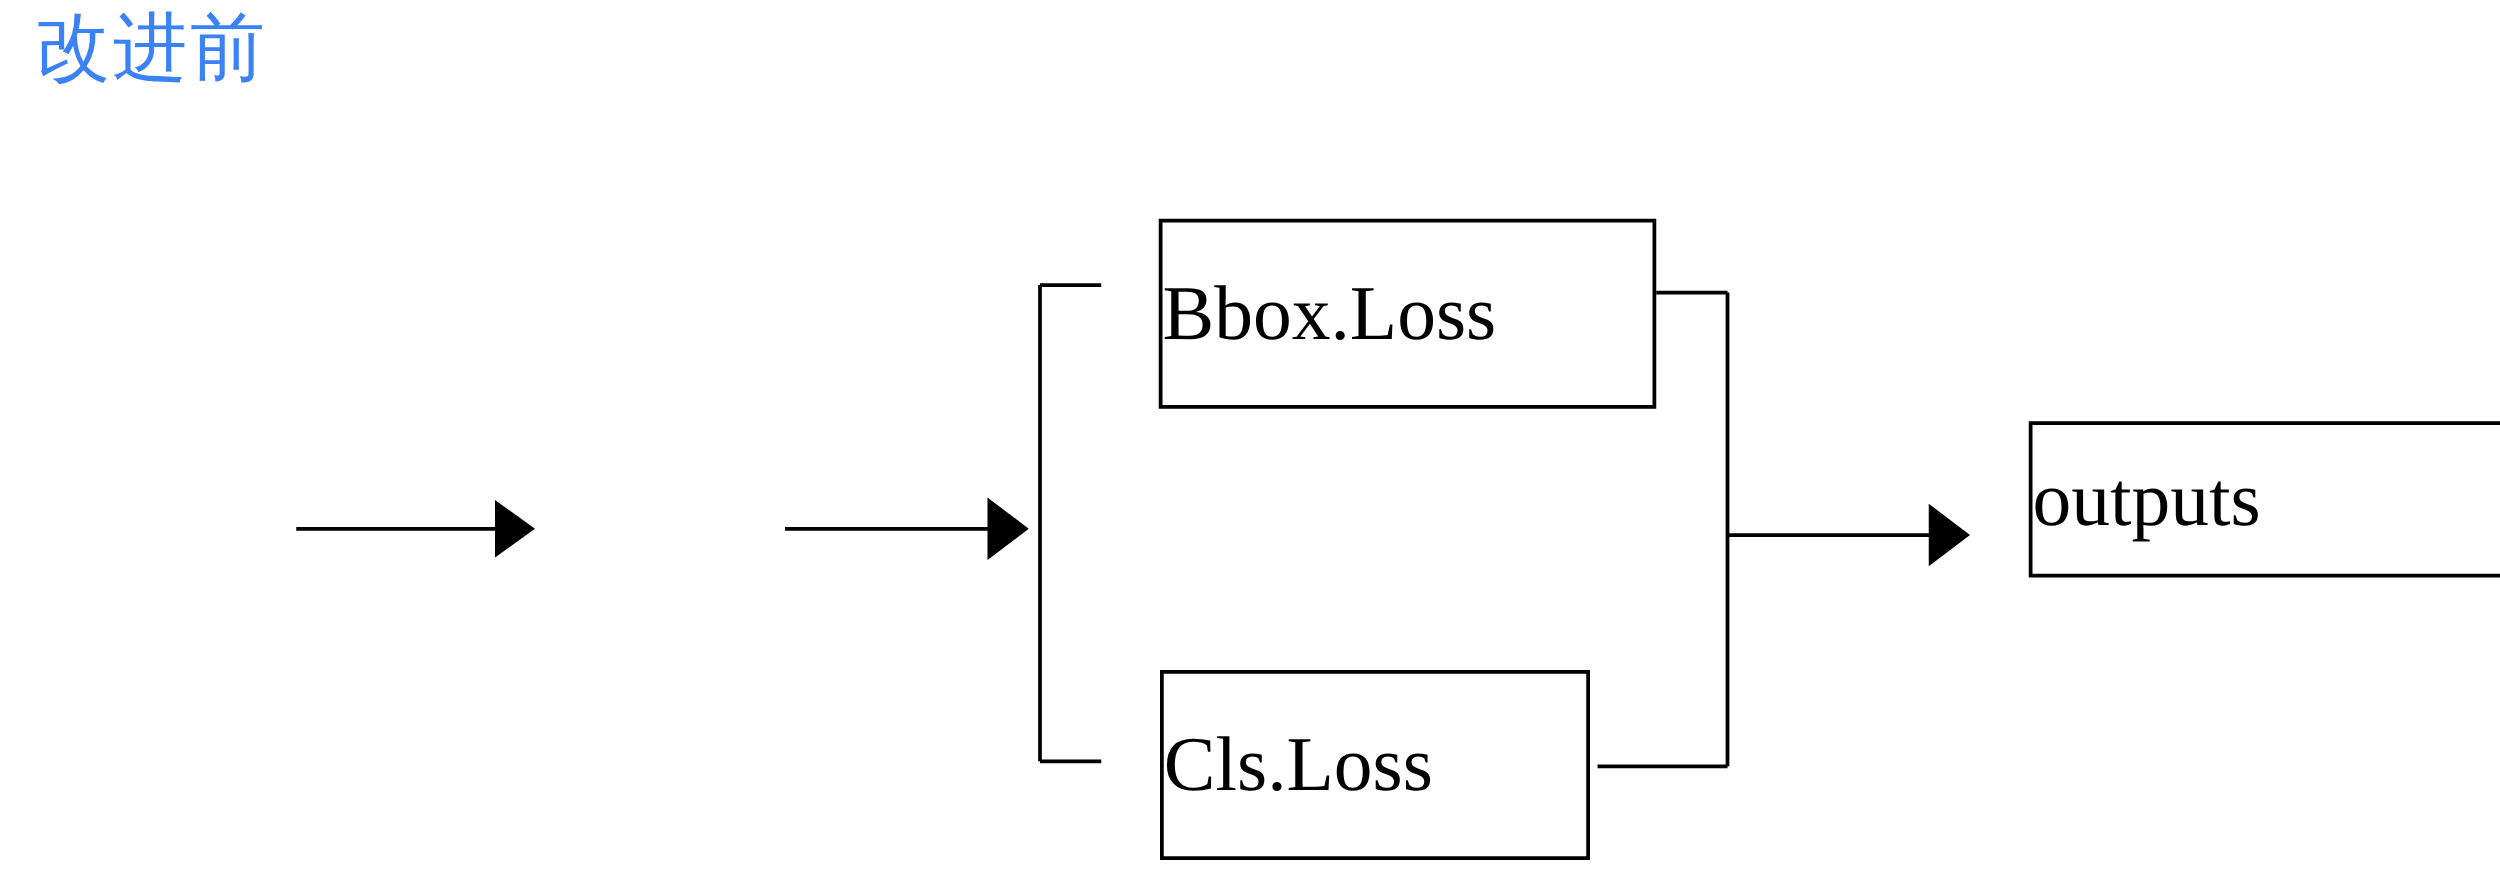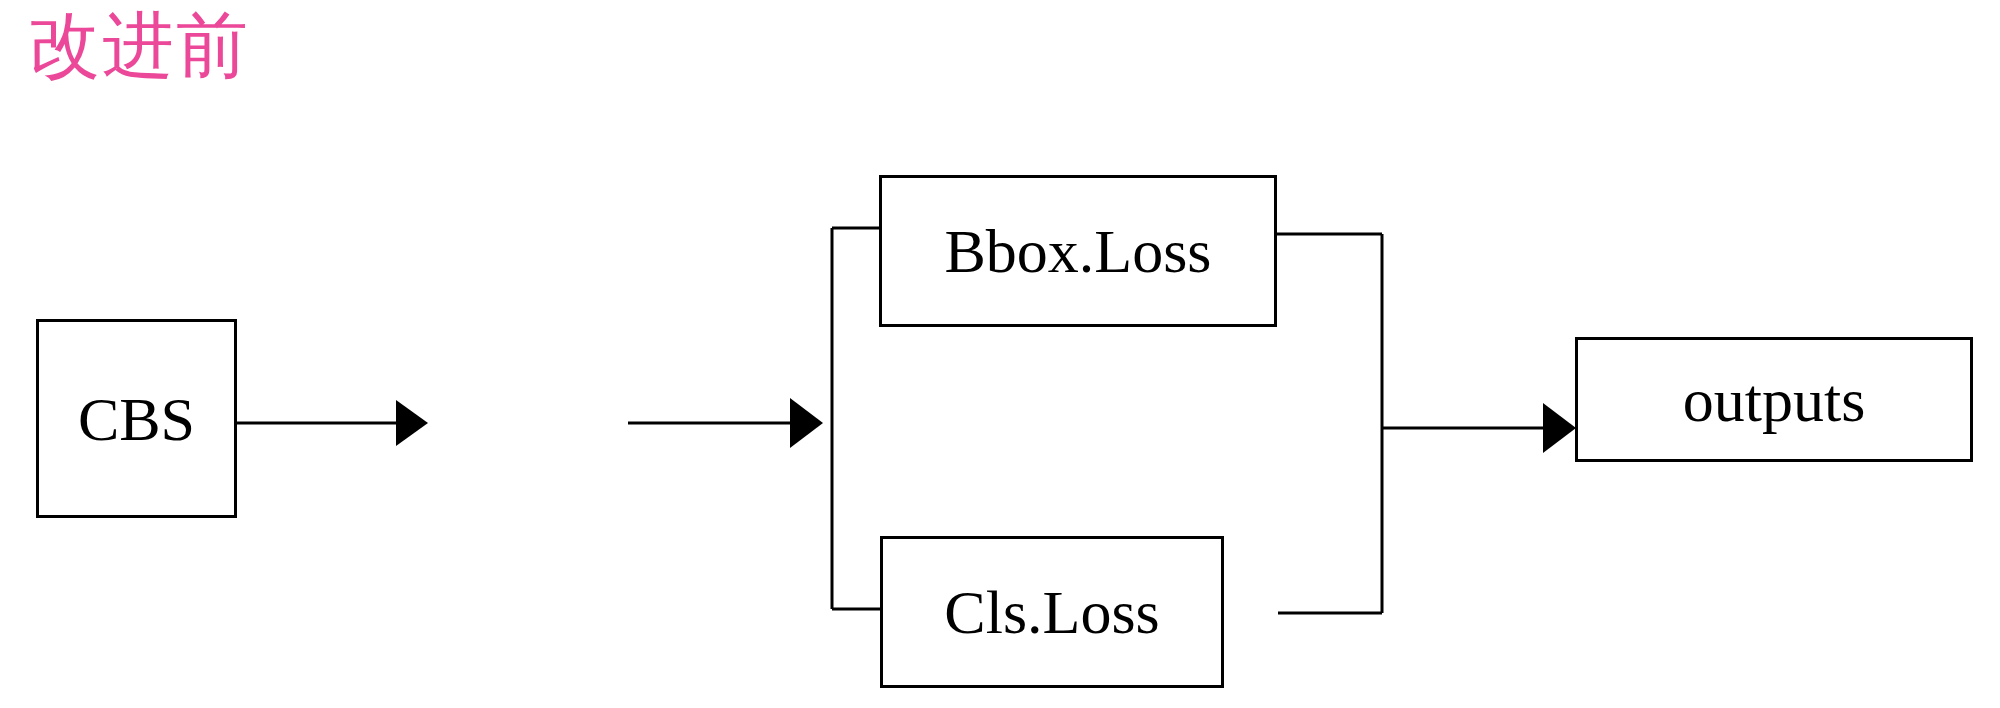--- a/index.html
+++ b/index.html
@@ -14,38 +14,39 @@
     position: relative;
     width: 2000px;
     height: 708px;
     background: #ffffff;
     overflow: hidden;
   }
   #diagram-title {
     position: absolute;
     left: 28px;
     top: 4px;
-    font-size: 72px;
+    font-size: 60px;
     line-height: 1.15;
-    color: #ec4899;
+    color: #3b82f6;
     font-family: "DejaVu Sans", "Liberation Sans", sans-serif;
     letter-spacing: 2px;
     white-space: nowrap;
   }
   .node {
     position: absolute;
     box-sizing: border-box;
     border: 3px solid #000000;
     background: #ffffff;
     display: flex;
     align-items: center;
-    justify-content: center;
+    justify-content: flex-start;
     color: #000000;
     font-family: "Liberation Serif", "DejaVu Serif", serif;
     white-space: nowrap;
+    margin-left: 48px;
   }
   .node-label {
     display: block;
     line-height: 1;
   }
   #node-cbs      { left: 36px;   top: 319px; width: 201px; height: 199px; font-size: 62px; }
   #node-conv2d   { left: 429px;  top: 319px; width: 199px; height: 199px; font-size: 58px; }
   #node-bboxloss { left: 879px;  top: 175px; width: 398px; height: 152px; font-size: 62px; }
   #node-clsloss  { left: 880px;  top: 536px; width: 344px; height: 152px; font-size: 62px; }
   #node-outputs  { left: 1575px; top: 337px; width: 398px; height: 125px; font-size: 62px; }
@@ -88,23 +89,20 @@
     <path class="edge-line" d="M 832,609 L 881,609"></path>
 
     <path class="edge-line" d="M 1276,234 L 1382,234"></path>
     <path class="edge-line" d="M 1278,613 L 1382,613"></path>
     <path class="edge-line" d="M 1382,234 L 1382,613"></path>
 
     <line class="edge-line" x1="1382" y1="428" x2="1545" y2="428"></line>
     <polygon class="edge-head" points="1543,403 1576,428 1543,453"></polygon>
   </svg>
 
-  <div class="node" id="node-cbs">
-    <span class="node-label">CBS</span>
-  </div>
 
 
   <div class="node" id="node-bboxloss">
     <span class="node-label">Bbox.Loss</span>
   </div>
 
   <div class="node" id="node-clsloss">
     <span class="node-label">Cls.Loss</span>
   </div>
 

